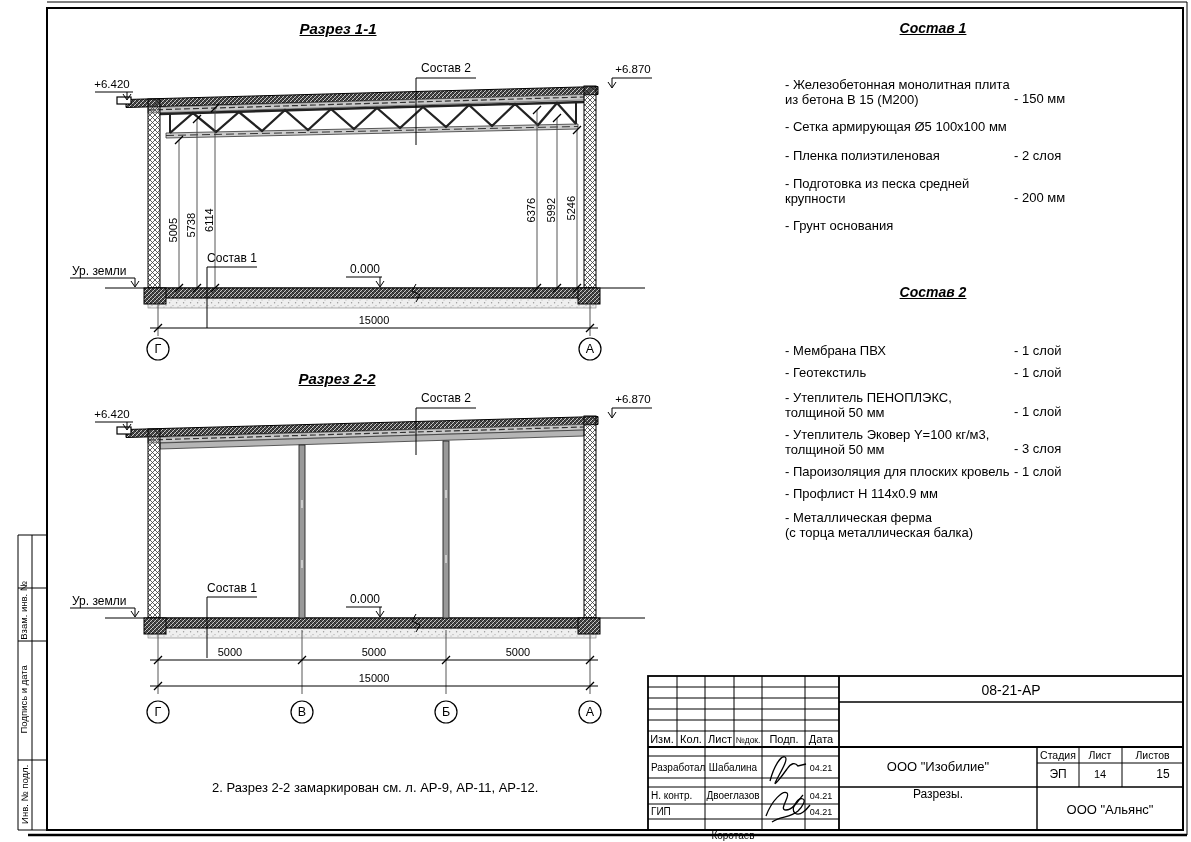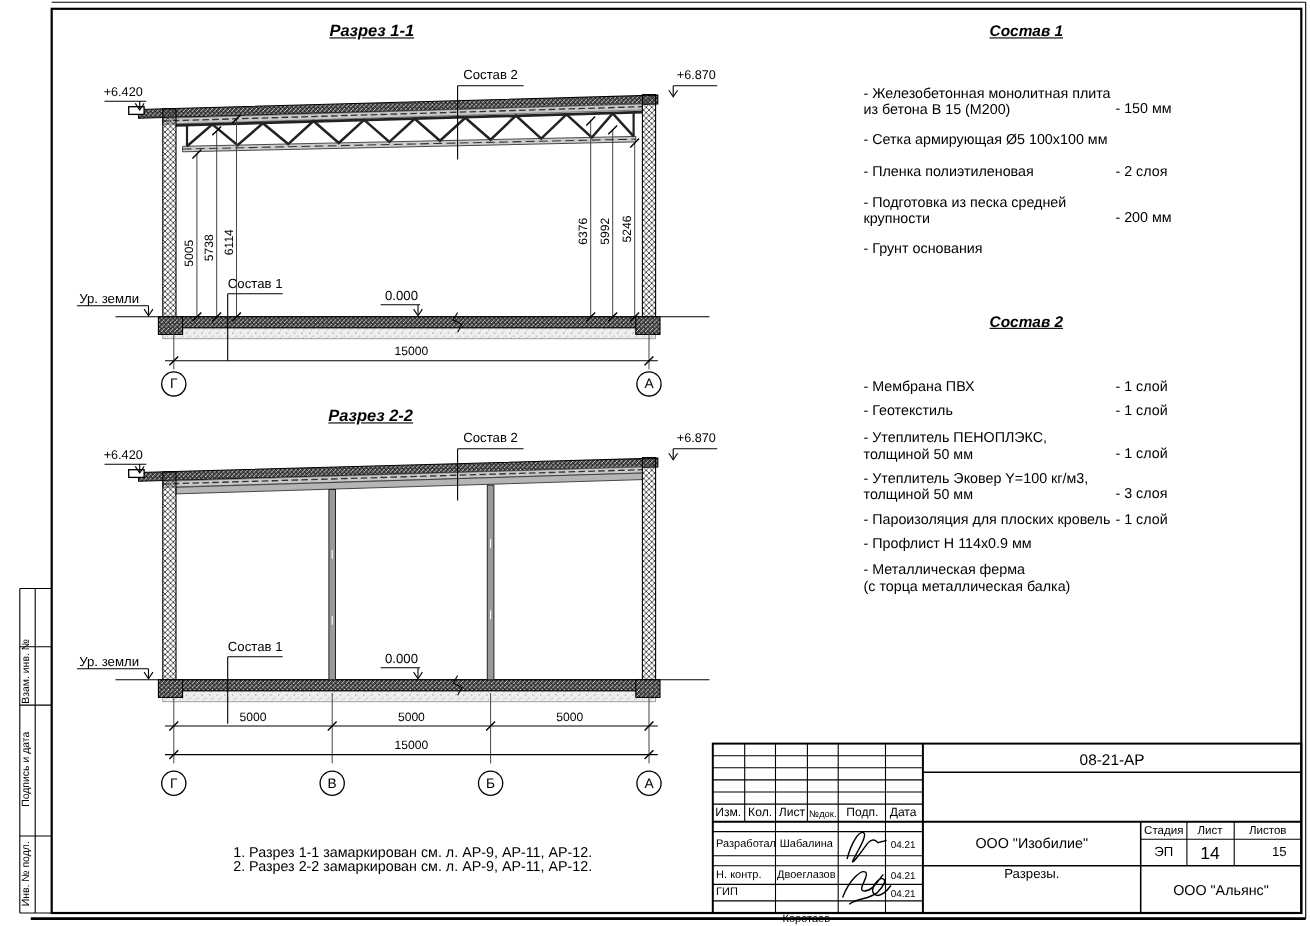--- a/index.html
+++ b/index.html
@@ -229,21 +229,20 @@
 <div class="t item" style="left:1014px;top:405px;">- 1 слой</div>
 <div class="t item ml" style="left:785px;top:428px;">- Утеплитель Эковер Y=100 кг/м3,
 толщиной 50 мм</div>
 <div class="t item" style="left:1014px;top:442px;">- 3 слоя</div>
 <div class="t item ml" style="left:785px;top:465px;">- Пароизоляция для плоских кровель</div>
 <div class="t item" style="left:1014px;top:465px;">- 1 слой</div>
 <div class="t item ml" style="left:785px;top:487px;">- Профлист Н 114х0.9 мм</div>
 <div class="t item ml" style="left:785px;top:511px;">- Металлическая ферма
 (с торца металлическая балка)</div>
 
-<div class="t" style="left:212px;top:768px;font-size:13px;">1. Разрез 1-1 замаркирован см. л. АР-9, АР-11, АР-12.</div>
 <div class="t" style="left:212px;top:781px;font-size:13px;">2. Разрез 2-2 замаркирован см. л. АР-9, АР-11, АР-12.</div>
 
 <div class="t strip rot" style="left:-2px;top:608px;width:53px;">Взам. инв. №</div>
 <div class="t strip rot" style="left:-35px;top:694px;width:119px;">Подпись и дата</div>
 <div class="t strip rot" style="left:-10px;top:789px;width:70px;">Инв. № подл.</div>
 
 <div class="t ctr" style="left:647px;top:733px;width:30px;font-size:11px;">Изм.</div>
 <div class="t ctr" style="left:676px;top:733px;width:30px;font-size:11px;">Кол.</div>
 <div class="t ctr" style="left:705px;top:733px;width:30px;font-size:11px;">Лист</div>
 <div class="t ctr" style="left:733px;top:736px;width:30px;font-size:8.5px;">№док.</div>
@@ -259,18 +258,18 @@
 <div class="t" style="left:651px;top:806px;font-size:10px;">ГИП</div>
 <div class="t ctr" style="left:703px;top:806px;width:60px;font-size:10px;margin-top:24px;">Коротаев</div>
 <div class="t ctr" style="left:806px;top:807px;width:30px;font-size:9px;">04.21</div>
 
 <div class="t ctr" style="left:911px;top:683px;width:200px;font-size:14px;">08-21-АР</div>
 <div class="t ctr" style="left:848px;top:760px;width:180px;font-size:13px;">ООО "Изобилие"</div>
 <div class="t ctr" style="left:1038px;top:750px;width:40px;font-size:10.5px;">Стадия</div>
 <div class="t ctr" style="left:1080px;top:750px;width:40px;font-size:10.5px;">Лист</div>
 <div class="t ctr" style="left:1122px;top:750px;width:61px;font-size:10.5px;">Листов</div>
 <div class="t ctr" style="left:1038px;top:768px;width:40px;font-size:12px;">ЭП</div>
-<div class="t ctr" style="left:1080px;top:768px;width:40px;font-size:16px;">14</div>
+<div class="t ctr" style="left:1080px;top:768px;width:40px;font-size:11px;">14</div>
 <div class="t ctr" style="left:1122px;top:768px;width:82px;font-size:12px;">15</div>
 <div class="t ctr" style="left:848px;top:788px;width:180px;font-size:12px;">Разрезы.</div>
 <div class="t ctr" style="left:1020px;top:803px;width:180px;font-size:13px;">ООО "Альянс"</div>
 
 </div>
 
 </body></html>

